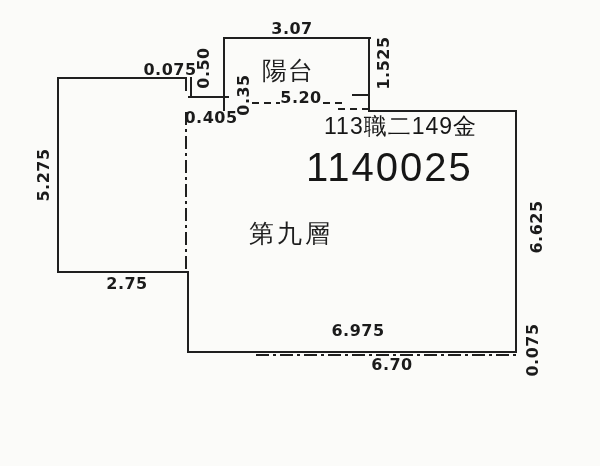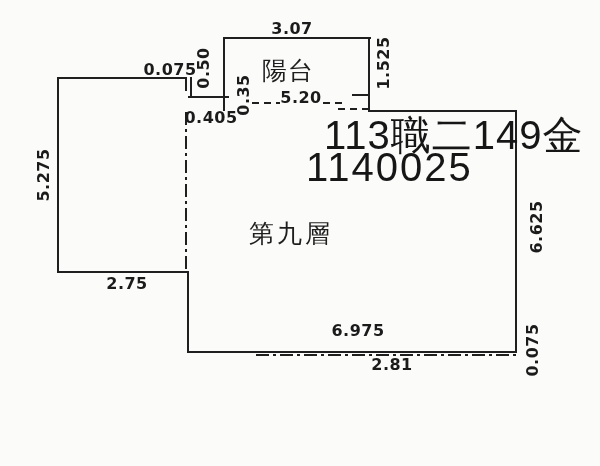--- a/index.html
+++ b/index.html
@@ -68,30 +68,30 @@
   <div class="ln" style="left:515px;top:110px;width:2px;height:243px"></div>
   <div class="ln" style="left:187px;top:351px;width:330px;height:2px"></div>
   <div class="ln" style="left:187px;top:271px;width:2px;height:82px"></div>
 
   <div class="ddv" style="left:185px;top:112px;height:160px"></div>
   <div class="ddh" style="left:256px;top:354px;width:261px"></div>
 
   <div class="room" style="left:288px;top:70px;font-size:25px;letter-spacing:1px">陽台</div>
   <div class="room" style="left:291px;top:233px;font-size:25px;letter-spacing:3px">第九層</div>
 
-  <div class="stamp" style="left:324px;top:115px;font-size:40px;letter-spacing:1px">113職二149金</div>
+  <div class="stamp" style="left:324px;top:115px;font-size:23px;letter-spacing:1px">113職二149金</div>
   <div class="stamp" style="left:306px;top:147px;font-size:40px;letter-spacing:2px">1140025</div>
 
   <div class="dim" style="left:292px;top:28px">3.07</div>
   <div class="dim" style="left:170px;top:69px">0.075</div>
   <div class="dim rot" style="left:203px;top:68px">0.50</div>
   <div class="dim rot" style="left:383px;top:63px">1.525</div>
   <div class="dim rot" style="left:243px;top:95px">0.35</div>
   <div class="dim" style="left:301px;top:97px">5.20</div>
   <div class="dim" style="left:211px;top:117px">0.405</div>
   <div class="dim rot" style="left:43px;top:175px">5.275</div>
   <div class="dim" style="left:127px;top:283px">2.75</div>
   <div class="dim" style="left:358px;top:330px">6.975</div>
-  <div class="dim" style="left:392px;top:364px">2.81</div>
+  <div class="dim" style="left:392px;top:364px">6.70</div>
   <div class="dim rot" style="left:536px;top:227px">6.625</div>
   <div class="dim rot" style="left:532px;top:350px">0.075</div>
 
 </div>
 
 </body></html>

